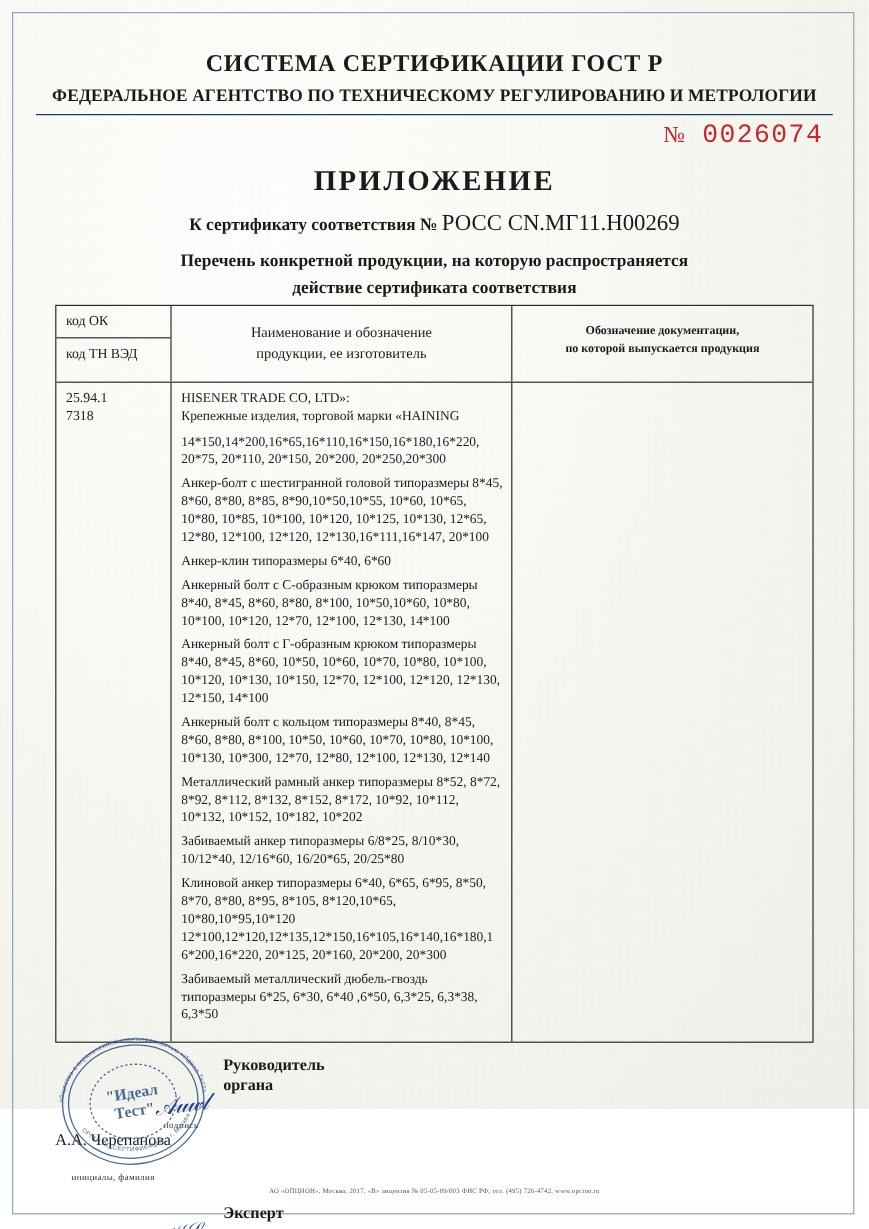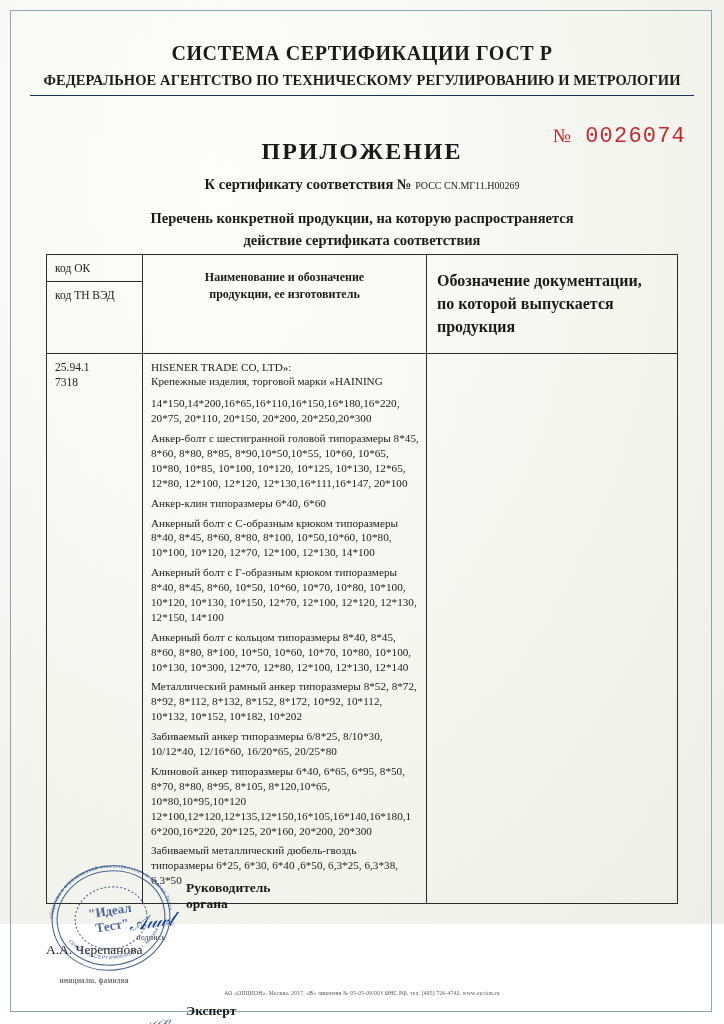--- a/index.html
+++ b/index.html
@@ -62,21 +62,21 @@
   .header .rule {
     margin-top: 6px;
     border-bottom: 1.6px solid #14365c;
     width: 100%;
   }
 
   
   .cert-number {
     position: absolute;
     right: 38px;
-    top: 124px;
+    top: 100px;
     color: #c8252c;
     font-family: "Liberation Mono", monospace;
     font-size: 22px;
     letter-spacing: 1.2px;
     white-space: nowrap;
     margin-left: 16px;
   }
   .cert-number .hash {
     font-family: "Liberation Serif", serif;
     font-size: 19px;
@@ -96,21 +96,21 @@
   .subtitle {
     position: absolute;
     left: 0; top: 176px;
     width: 724px;
     text-align: center;
     font-weight: bold;
     font-size: 14.5px;
   }
   .subtitle .reg {
     font-weight: normal;
-    font-size: 10px;
+    font-size: 19px;
   }
   .purpose {
     position: absolute;
     left: 0; top: 208px;
     width: 724px;
     text-align: center;
     font-weight: bold;
     font-size: 14.5px;
     line-height: 1.5;
   }
@@ -140,30 +140,31 @@
     box-sizing: border-box;
   }
   .th-code .cell:first-child {
     border-bottom: 1.2px solid #2b2b2b;
   }
   .th-name {
     width: 284px;
     box-sizing: border-box;
     border-right: 1.2px solid #2b2b2b;
     text-align: center;
-    font-weight: bold;
+    font-weight: normal;
     font-size: 12px;
     line-height: 1.45;
     padding: 14px 10px;
   }
   .th-doc {
     flex: 1;
     box-sizing: border-box;
-    font-weight: bold;
-    font-size: 16px;
+    text-align: center;
+    font-weight: bold;
+    font-size: 10px;
     line-height: 1.45;
     padding: 14px 10px;
   }
   .tbody {
     display: flex;
     min-height: 520px;
   }
   .td-code {
     width: 96px;
     box-sizing: border-box;

